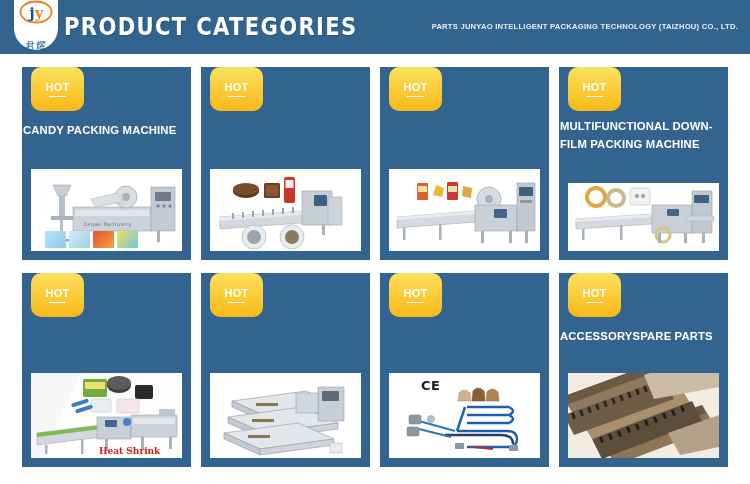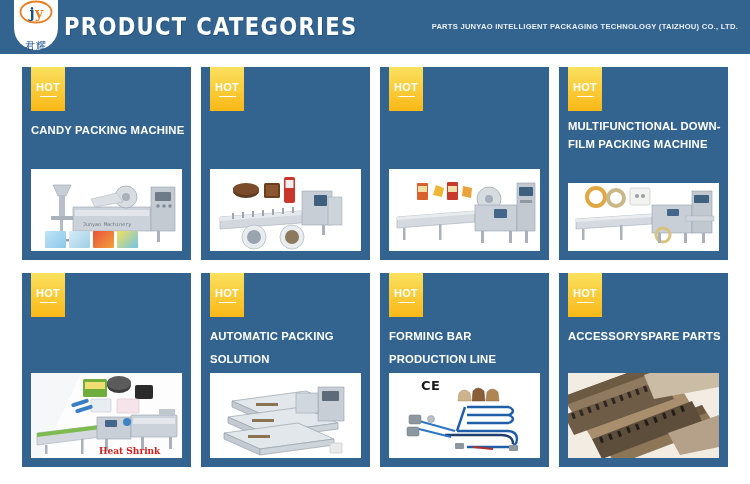--- a/index.html
+++ b/index.html
@@ -89,43 +89,44 @@
 
   .card {
     position: relative;
     background: #33648f;
     overflow: hidden;
   }
 
   .hot-badge {
     position: absolute;
     left: 9px; top: 0;
-    width: 34px; height: 44px;
+    width: 53px; height: 44px;
     background: linear-gradient(180deg, #fbe05f 0%, #fbd041 40%, #f9b817 100%);
     display: flex;
     flex-direction: column;
     align-items: center;
     justify-content: center;
+    border-radius: 10px;
   }
   .hot-badge .hot-text {
     font-size: 11px;
     font-weight: bold;
     color: #ffffff;
     letter-spacing: .3px;
     line-height: 12px;
   }
   .hot-badge .hot-rule {
     width: 17px; height: 1.5px;
     background: #ffffff;
     margin-top: 3px;
   }
 
   .card-title {
     position: absolute;
-    left: 9px; top: 52px;
+    left: 1px; top: 52px;
     width: 155px;
     font-size: 11.3px;
     font-weight: bold;
     color: #ffffff;
     line-height: 23px;
     letter-spacing: .15px;
     text-transform: uppercase;
   }
   .card-title.tight { line-height: 18px; top: 50px; }
 
@@ -363,21 +364,20 @@
         <text x="68" y="81" font-family="DejaVu Serif, serif" font-size="9" font-weight="bold" fill="#d02020">Heat Shrink</text>
       </svg>
     </div>
   </div>
 
   <div class="card">
     <div class="hot-badge">
       <span class="hot-text">HOT</span>
       <span class="hot-rule"></span>
     </div>
-    <div class="card-title">AUTOMATIC PACKING SOLUTION</div>
     <div class="card-image r2">
       <svg class="art" viewBox="0 0 151 85" preserveAspectRatio="none">
         <rect width="151" height="85" fill="#fff"></rect>
         <g stroke="#9aa4ae" stroke-width=".7" fill="#d3d9df">
 
           <path d="M22 28 L96 18 L132 34 L58 44 Z" fill="#e2e7eb"></path>
           <path d="M22 28 L22 34 L58 50 L58 44 Z" fill="#c3cad2"></path>
           <path d="M58 44 L132 34 L132 40 L58 50 Z" fill="#cdd4da"></path>
 
           <path d="M18 44 L92 34 L128 50 L54 60 Z" fill="#e2e7eb"></path>
@@ -401,21 +401,20 @@
         <rect x="120" y="70" width="12" height="10" fill="#e8eaec" stroke="#b6bcc3" stroke-width=".5"></rect>
       </svg>
     </div>
   </div>
 
   <div class="card">
     <div class="hot-badge">
       <span class="hot-text">HOT</span>
       <span class="hot-rule"></span>
     </div>
-    <div class="card-title">FORMING BAR PRODUCTION LINE</div>
     <div class="card-image r2">
       <svg class="art" viewBox="0 0 151 85" preserveAspectRatio="none">
         <rect width="151" height="85" fill="#fff"></rect>
 
         <text x="32" y="17" font-family="DejaVu Sans, sans-serif" font-size="13" font-weight="bold" fill="#1a1a1a">C</text>
         <text x="42" y="17" font-family="DejaVu Sans, sans-serif" font-size="13" font-weight="bold" fill="#1a1a1a">E</text>
 
         <g>
           <path d="M70 20 q5 -6 11 0 l1 8 -13 0 z" fill="#cdb48c" stroke="#a78f6a" stroke-width=".5"></path>
           <path d="M84 18 q5 -6 11 0 l1 10 -13 0 z" fill="#8a5f38" stroke="#6d492a" stroke-width=".5"></path>

